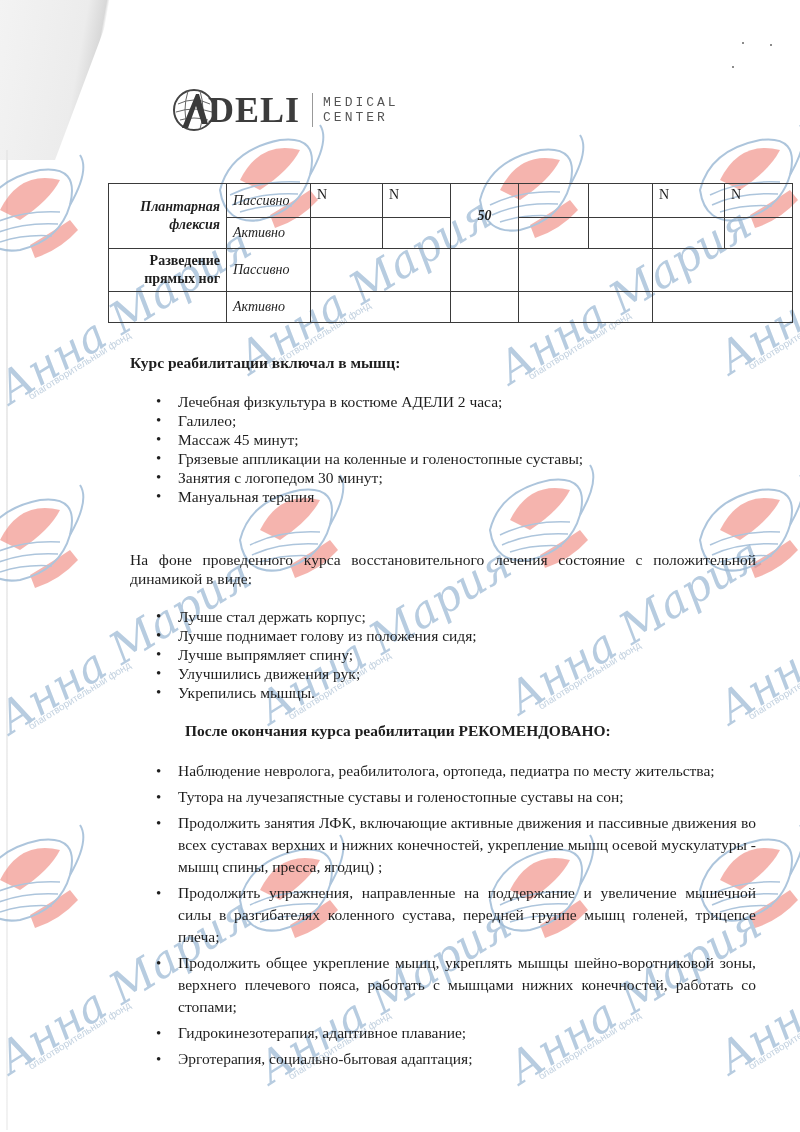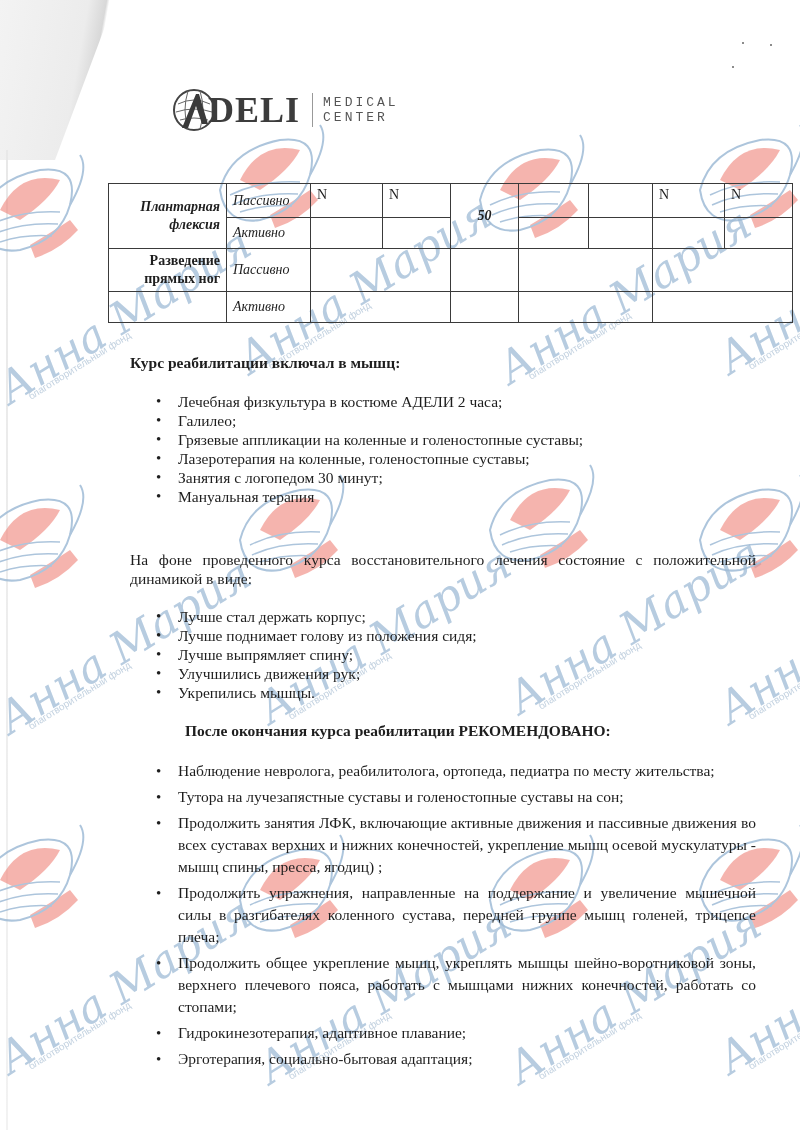--- a/index.html
+++ b/index.html
@@ -255,22 +255,22 @@
     <td colspan="2"></td>
     <td colspan="2"></td>
   </tr>
 </tbody>
   </table>
 
 <div class="section-title" style="left:130px;top:354px">Курс реабилитации включал в мышц:</div>
 <ul class="bul" id="course-list" style="left:156px;top:392px;width:600px">
     <li>Лечебная физкультура в костюме АДЕЛИ 2 часа;</li>
     <li>Галилео;</li>
+    <li>Массаж 45 минут;</li>
     <li>Грязевые аппликации на коленные и голеностопные суставы;</li>
-    <li>Лазеротерапия на  коленные, голеностопные суставы;</li>
     <li>Занятия с логопедом 30 минут;</li>
     <li>Мануальная терапия</li>
   </ul>
 
 <div class="para" style="left:130px;top:550px;width:626px">На фоне проведенного курса восстановительного лечения состояние с положительной динамикой в виде:</div>
 <ul class="bul" id="outcome-list" style="left:156px;top:607px;width:600px">
     <li>Лучше стал держать корпус;</li>
     <li>Лучше поднимает голову из положения сидя;</li>
     <li>Лучше выпрямляет спину;</li>
     <li>Улучшились движения рук;</li>

